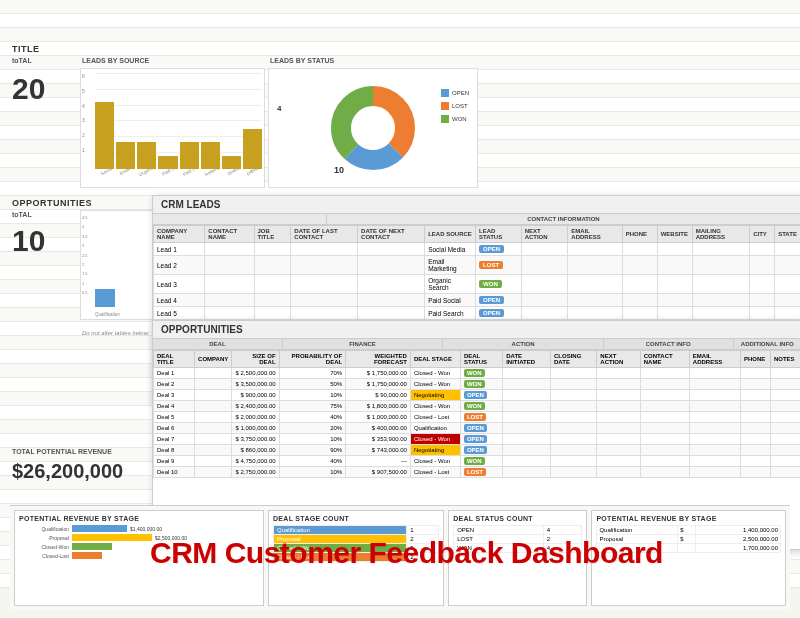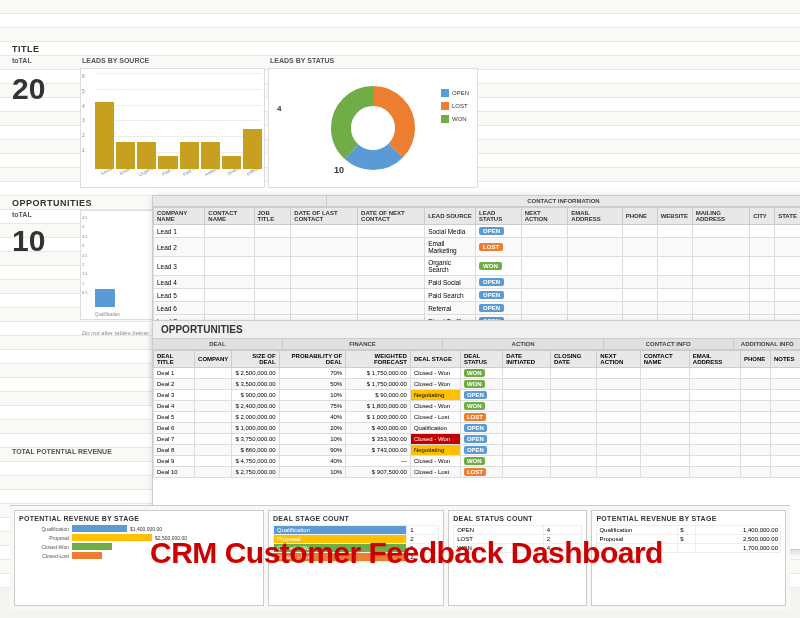--- a/index.html
+++ b/index.html
@@ -354,22 +354,28 @@
   </div>
 
   <div style="position:absolute;top:330px;left:82px;font-size:6px;color:#888;font-style:italic;">
     <span>Do not alter tables below:</span>
   </div>
 
   <div style="position:absolute;top:448px;left:12px;font-size:7px;color:#555;font-weight:bold;">
     <span>TOTAL POTENTIAL REVENUE</span>
   </div>
 
+  <div style="position:absolute;top:460px;left:12px;font-size:20px;font-weight:bold;color:#333;">
+    <span>$26,200,000</span>
+  </div>
 
   <div class="crm-leads-panel">
+    <div style="background:#f0f0f0;padding:3px 8px;font-size:10px;font-weight:bold;color:#333;border-bottom:1px solid #ccc;">
+      <span>CRM LEADS</span>
+    </div>
 
     <div style="display:flex;background:#e8e8e8;border-bottom:1px solid #ccc;">
       <div style="flex:2.5;border-right:1px solid #ccc;padding:2px 3px;"></div>
       <div style="flex:7;border-right:1px solid #ccc;padding:2px 3px;font-size:6px;font-weight:bold;text-align:center;color:#444;">
         <span>CONTACT INFORMATION</span>
       </div>
     </div>
 
     <div style="overflow:hidden;">
       <table style="width:100%;border-collapse:collapse;font-size:6.5px;">

